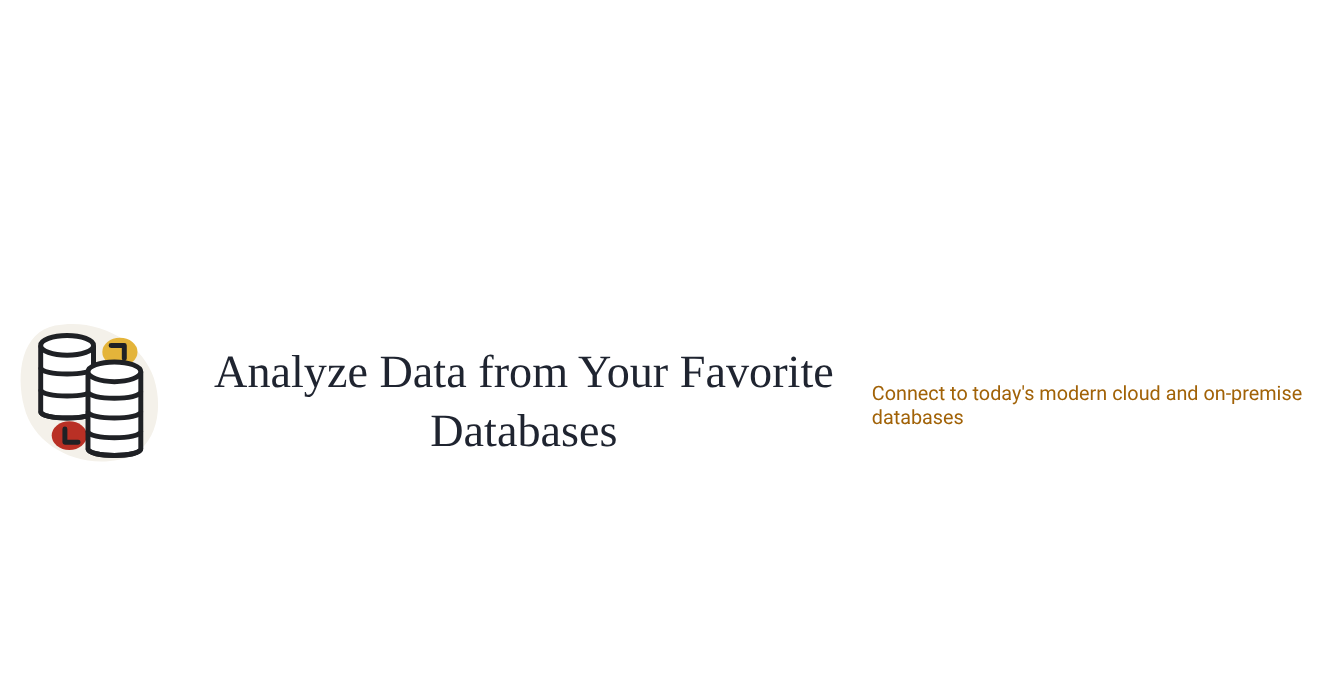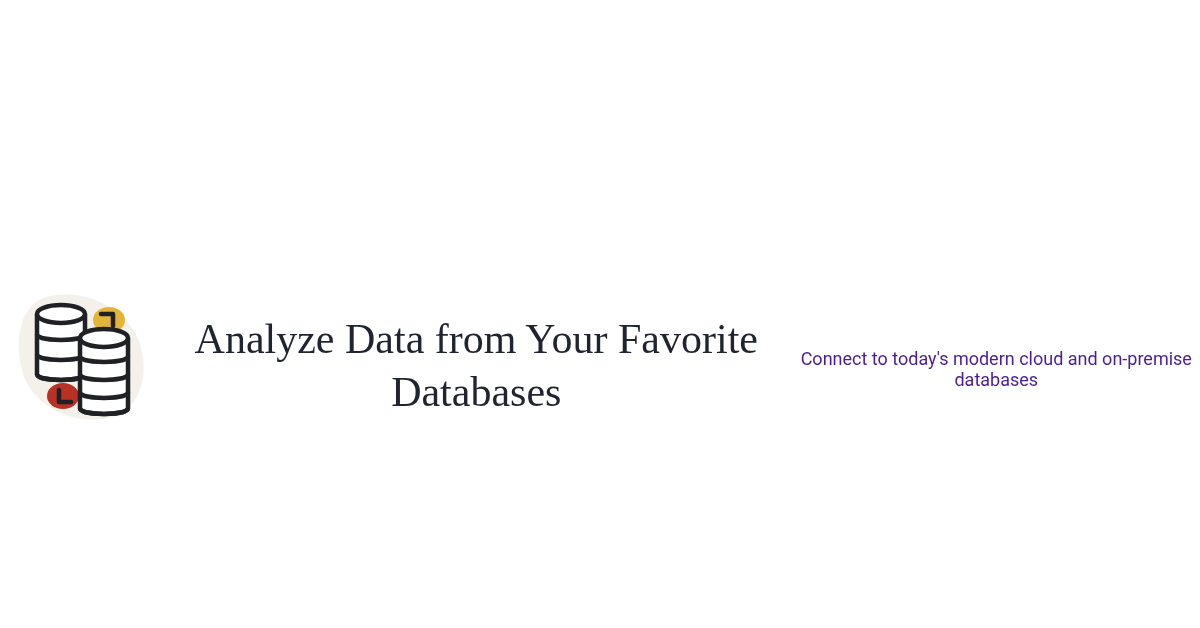--- a/index.html
+++ b/index.html
@@ -33,22 +33,22 @@
     line-height: 1.25;
     color: #1f2430;
     text-align: center;
     max-width: 820px;
     font-weight: 400;
   }
   .subtitle {
     margin-top: 28px;
     font-family: -apple-system, BlinkMacSystemFont, "Segoe UI", Roboto, "Helvetica Neue", Arial, sans-serif;
     font-size: 18px;
-    color: #4c1d95;
-    text-align: center;
+    color: #a16207;
+    text-align: left;
     font-weight: 400;
   }
 </style>
 </head>
 <body>
 
 <div class="page">
 
   <div class="illustration">
     <svg viewBox="0 0 160 160" width="160" height="160" xmlns="http://www.w3.org/2000/svg">

